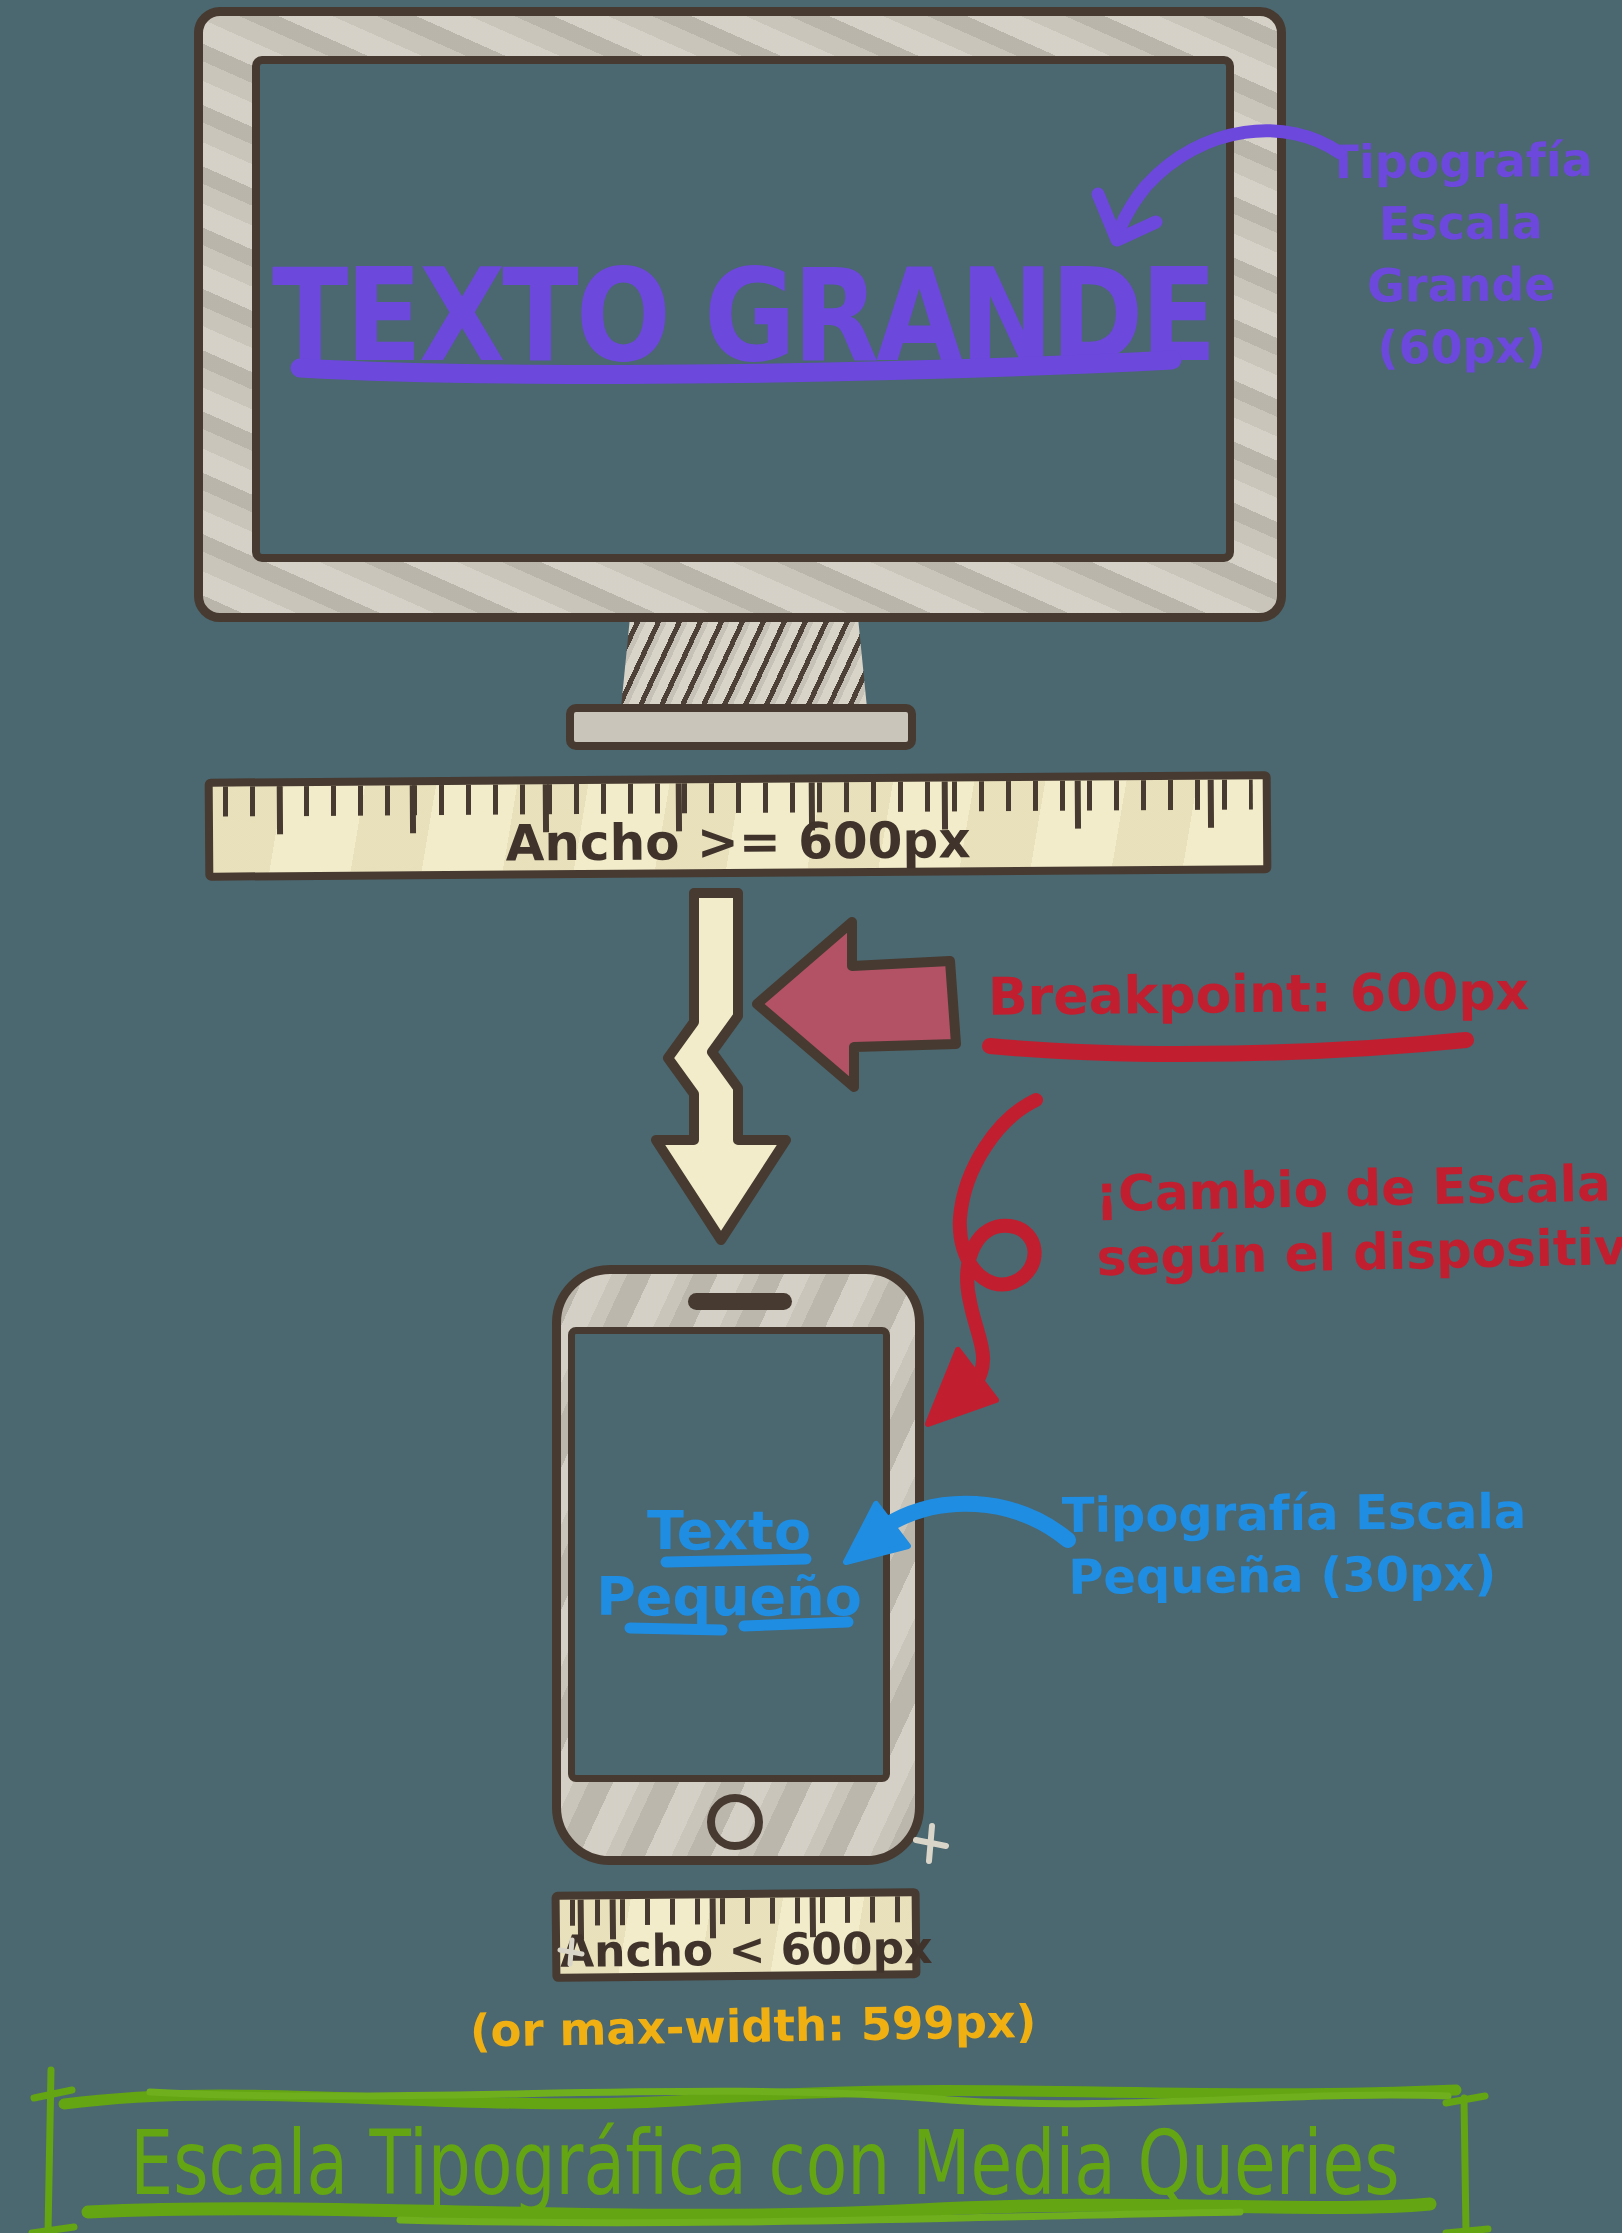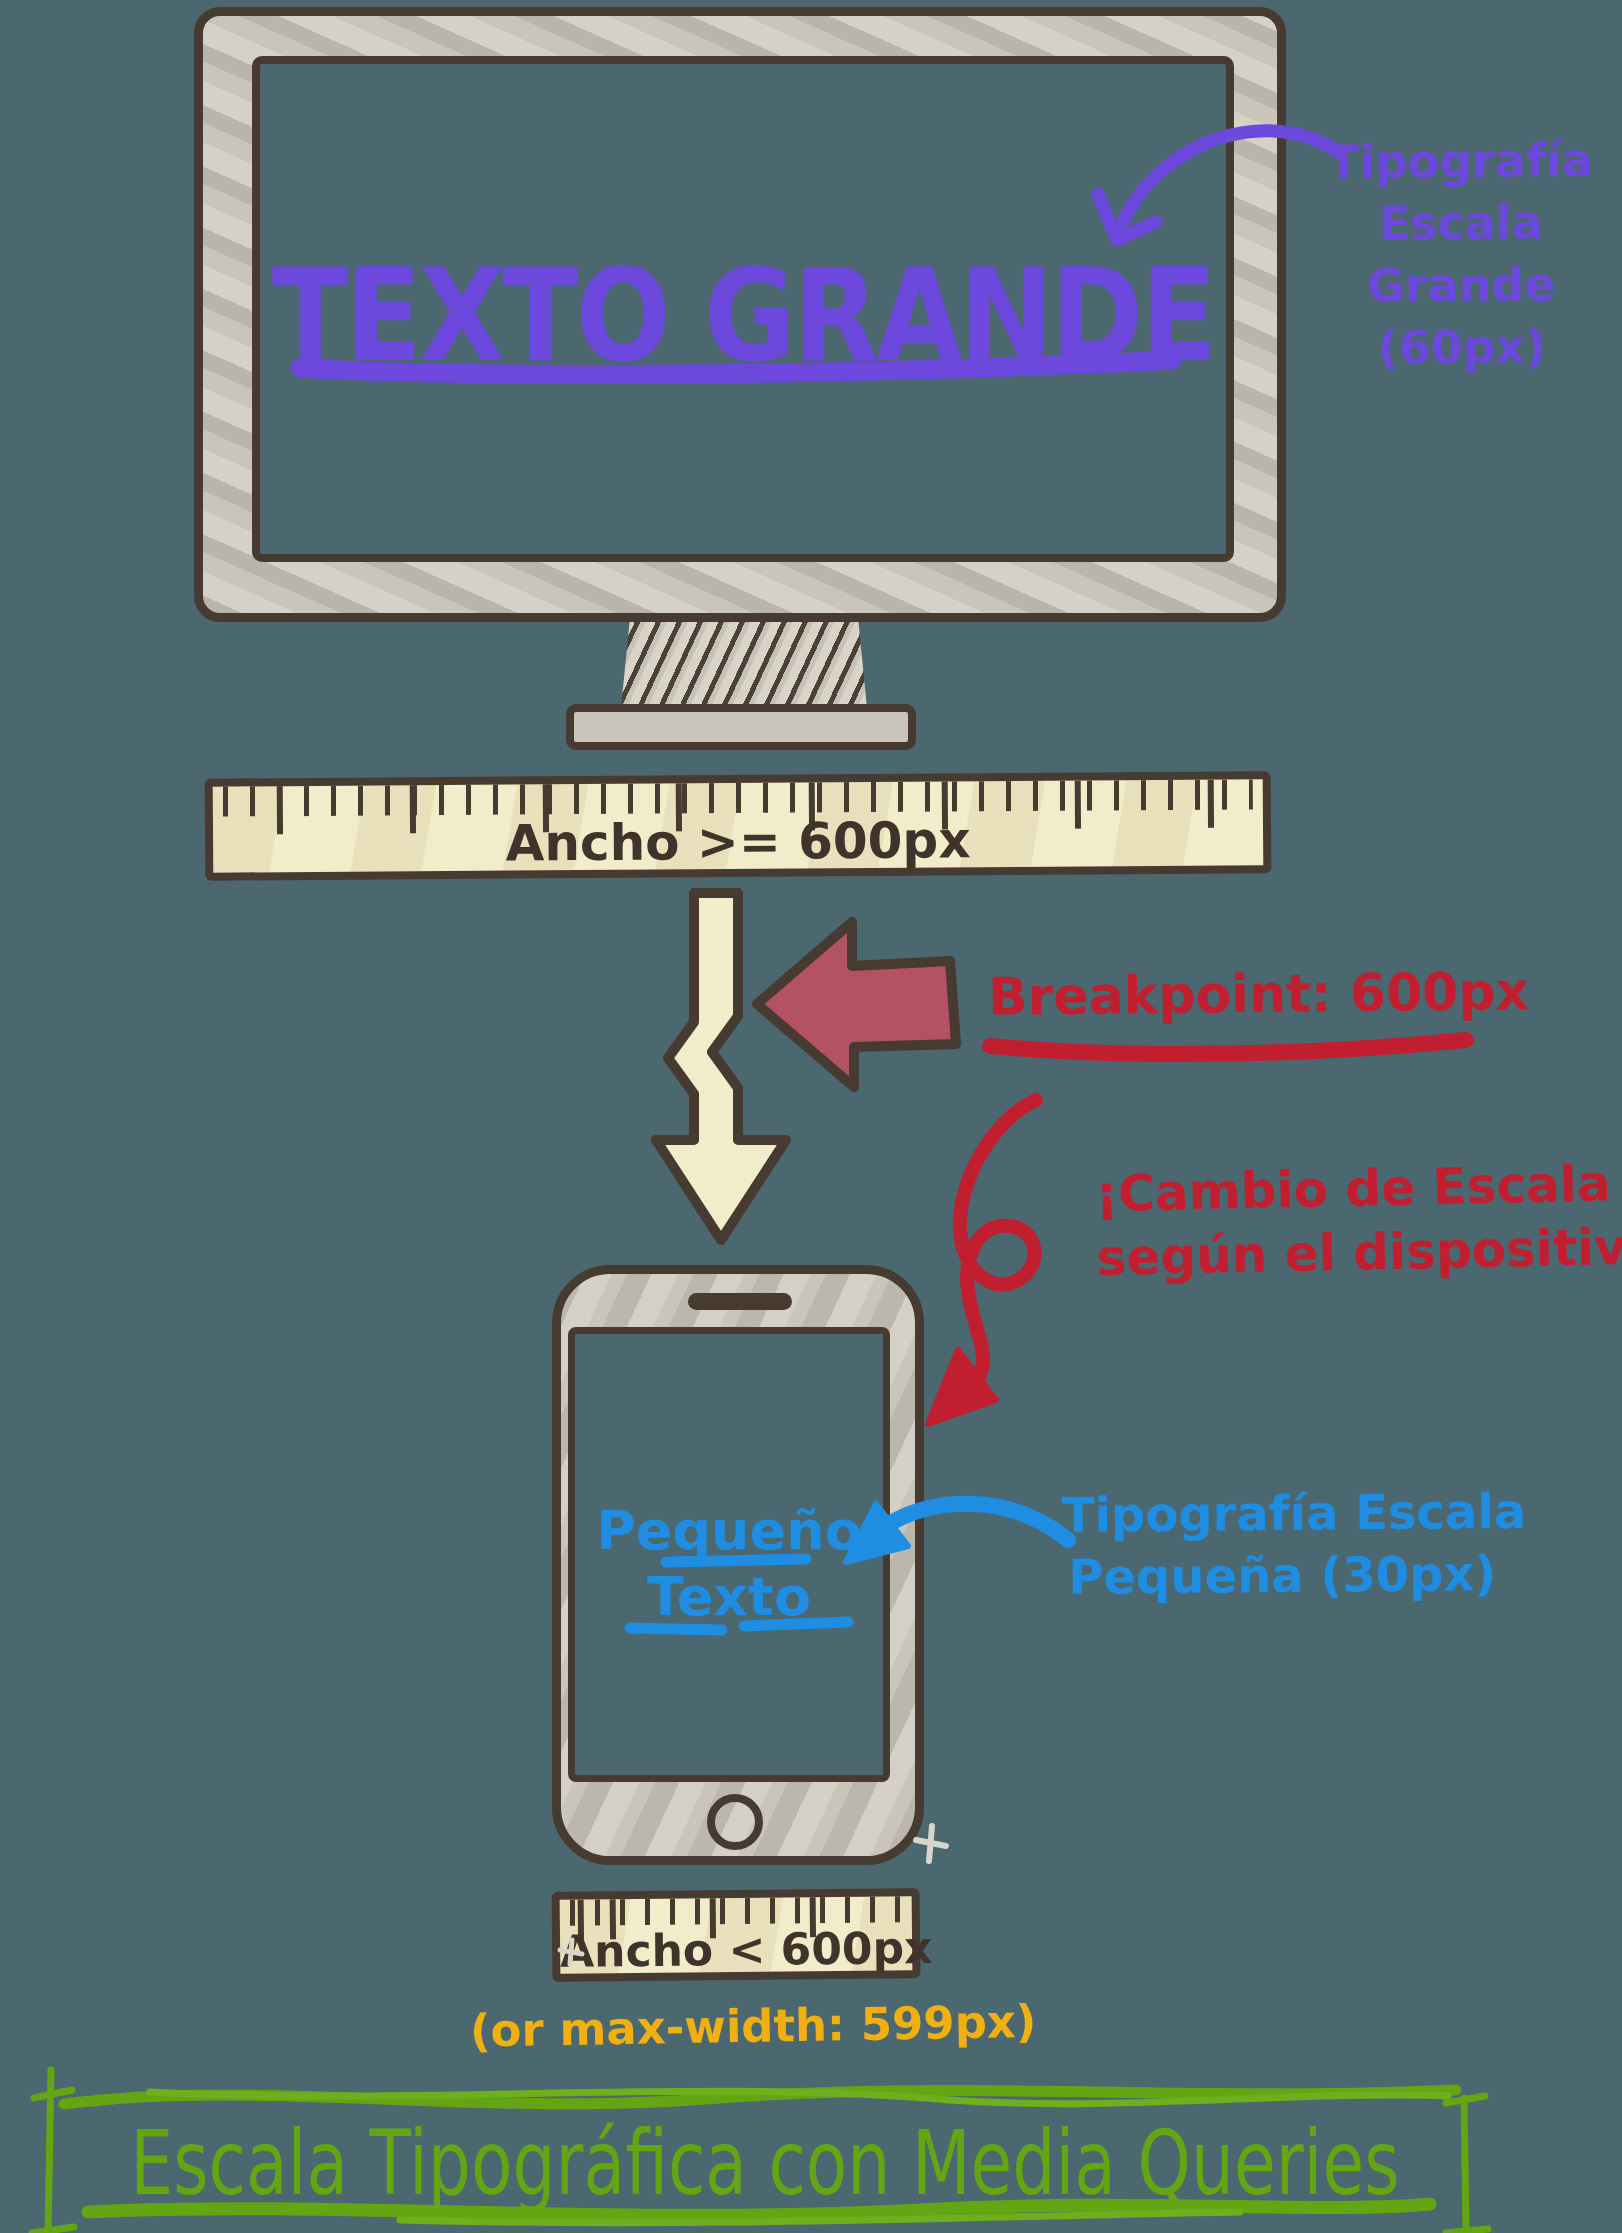--- a/index.html
+++ b/index.html
@@ -160,22 +160,22 @@
   <div class="abs change">
     <div>¡Cambio de Escala</div>
     <div>según el dispositivo!</div>
   </div>
 
   <div class="abs phone-frame"></div>
   <div class="abs phone-screen"></div>
   <div class="abs phone-speaker"></div>
   <div class="abs phone-home"></div>
   <div class="abs small-text">
+    <div>Texto</div>
     <div>Pequeño</div>
-    <div>Texto</div>
   </div>
 
   <div class="abs anno-small">
     <div>Tipografía Escala</div>
     <div>Pequeña (30px)</div>
   </div>
 
   <div class="abs ruler ruler-bottom">
     <div class="ticks short-sm"></div>
     <div class="ticks long-sm"></div>

